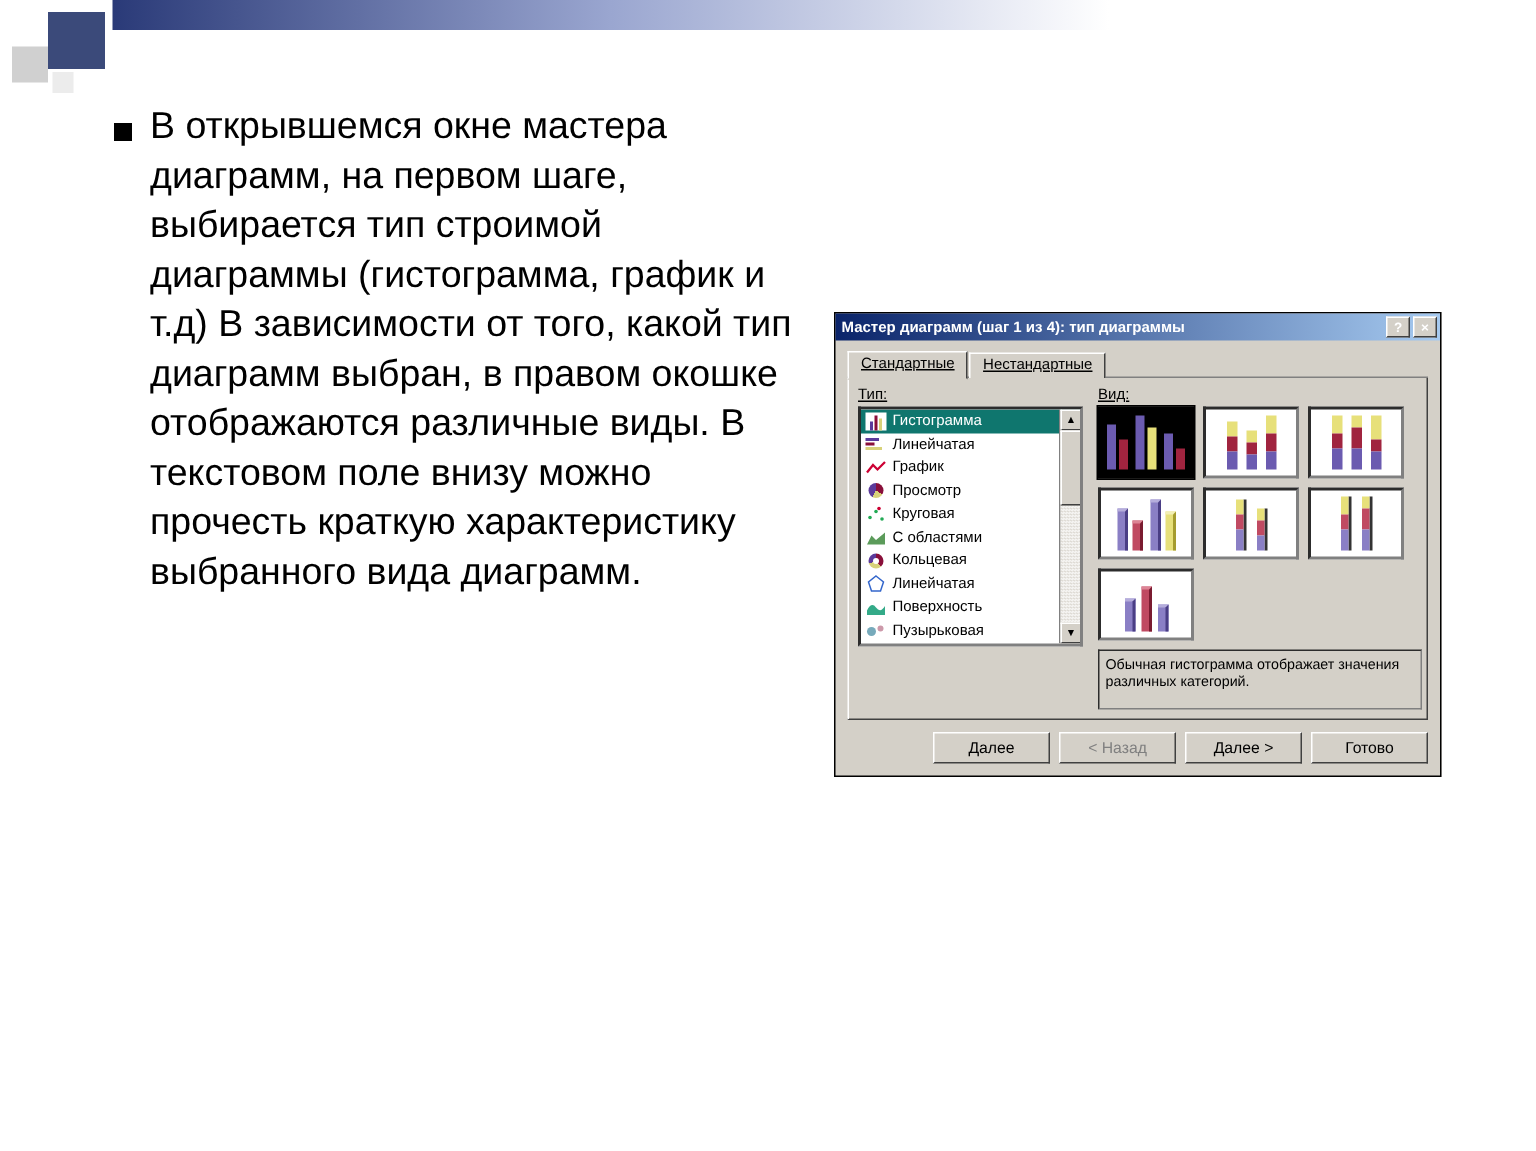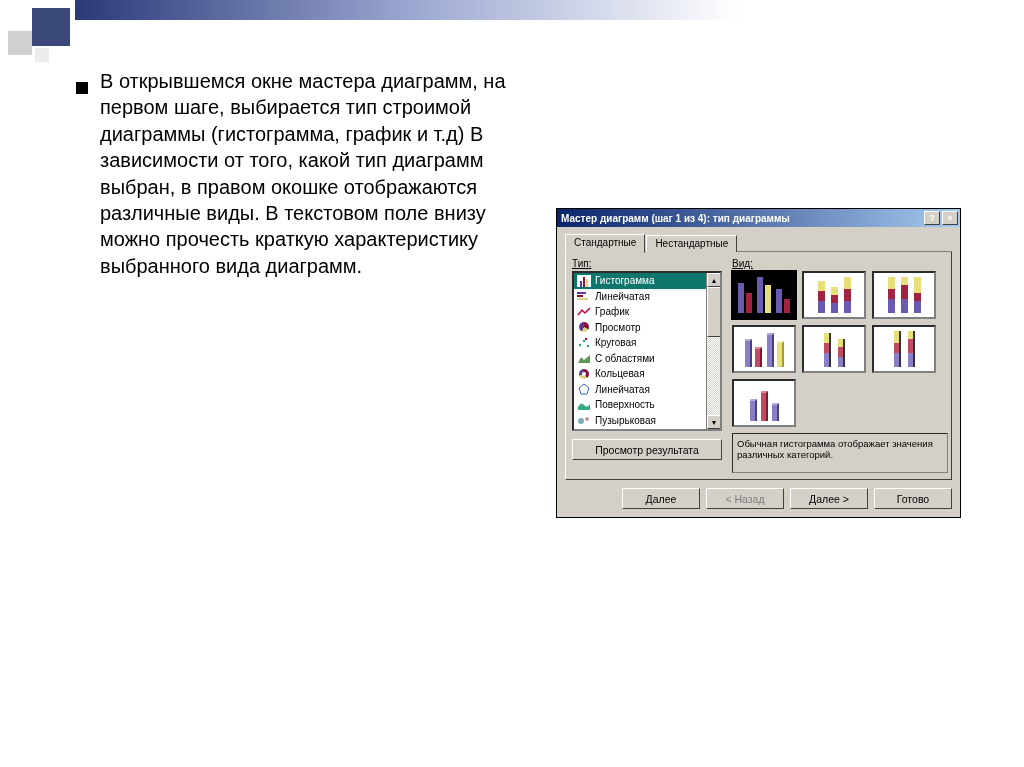--- a/index.html
+++ b/index.html
@@ -24,21 +24,21 @@
     padding: 68px 30px 30px 100px;
     gap: 26px;
     align-items: flex-start;
   }
   .bullet-block { width: 430px; position:relative; }
   .bullet-block::before {
     content:''; position:absolute; left:-24px; top:14px;
     width:12px; height:12px; background:#000;
   }
   .bullet-block p {
-    font-size: 20px;
+    font-size: 25px;
     line-height: 1.32;
     color:#000;
   }
 
   
   .dlg {
     width: 405px;
     margin-top: 140px;
     border: 1px solid #000;
     background: #d4d0c8;
@@ -50,21 +50,21 @@
     height: 18px;
     background: linear-gradient(to right, #0a246a, #a6caf0);
     color:#fff; font-weight:bold;
     display:flex; align-items:center; justify-content:space-between;
     padding: 0 2px 0 4px;
   }
   .titlebar .btns { display:flex; gap:2px;}
   .winbtn { width:16px; height:14px; background:#d4d0c8; border:1px solid #fff; border-right-color:#404040; border-bottom-color:#404040; display:flex; align-items:center; justify-content:center; font-size:9px; font-weight:bold;}
   .dlg-inner { padding: 6px 8px 8px 8px;}
   .tabs { display:flex; border-bottom:1px solid #808080; height:19px;}
-  .tab { padding:2px 8px 0 8px; border:1px solid #fff; border-bottom:none; border-right-color:#404040; background:#d4d0c8; margin-right:1px; height:19px; position:relative;}
+  .tab { padding:2px 8px 0 8px; border:1px solid #fff; border-bottom:none; border-right-color:#404040; background:#d4d0c8; margin-right:1px; height:19px; position:relative;text-decoration:underline;}
   .tab.active { background:#d4d0c8; border-bottom:1px solid #d4d0c8; top:1px; z-index:1;}
   .tab.inactive { top:2px; height:17px; color:#000;}
   .tabpanel {
     border:1px solid #fff; border-top:none; border-right-color:#404040; border-bottom-color:#404040;
     padding: 6px; background:#d4d0c8;
     display:flex; gap:10px;
   }
   .col-left { width:150px;}
   .col-right { flex:1;}
   .lbl { text-decoration:underline; display:block; margin-bottom:2px;}
@@ -211,23 +211,20 @@
                 </span>
               <span>Пузырьковая</span>
             </div>
             <div class="scroll">
               <div class="sbtn" style="position:absolute;top:0">▲</div>
               <div class="track"></div>
               <div class="thumb"></div>
               <div class="sbtn" style="position:absolute;bottom:0">▼</div>
             </div>
           </div>
-          <div class="preview-btn-row">
-            <button class="dlgbtn" style="width:150px">Просмотр результата</button>
-          </div>
         </div>
 
         <div class="col-right">
           <span class="lbl">Вид:</span>
           <div class="previewgrid">
 
             <div class="pv sel" style="background:#000">
               <div class="bar" style="height:30px;background:#6b5bb0"></div>
                 <div class="bar" style="height:20px;background:#a0243f"></div>
               <div class="bar" style="height:36px;background:#6b5bb0;margin-left:3px"></div>

